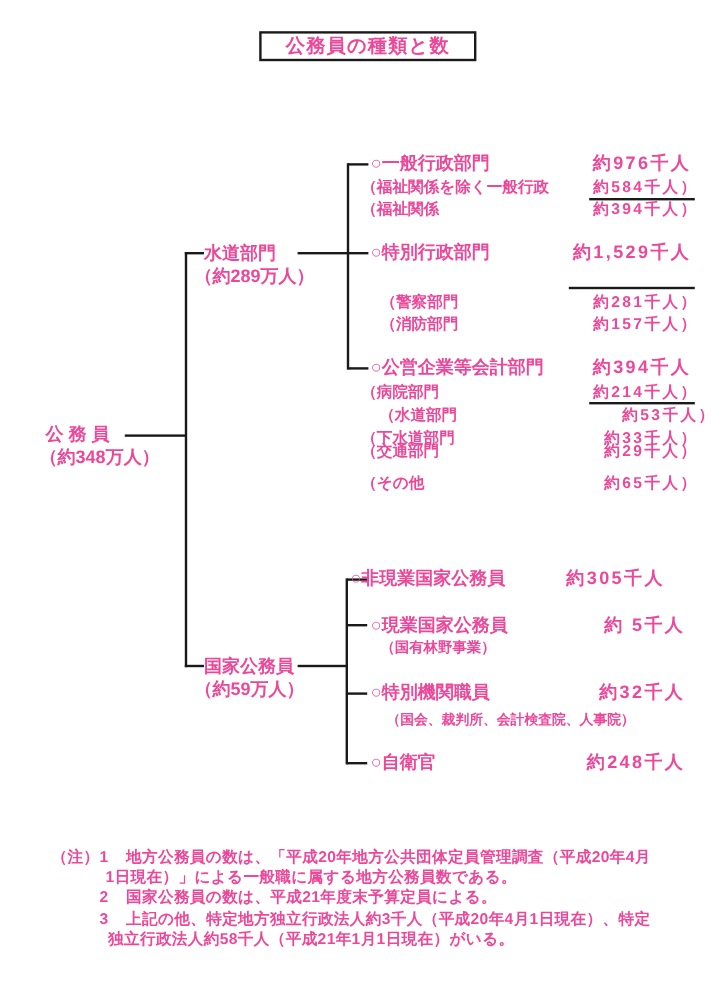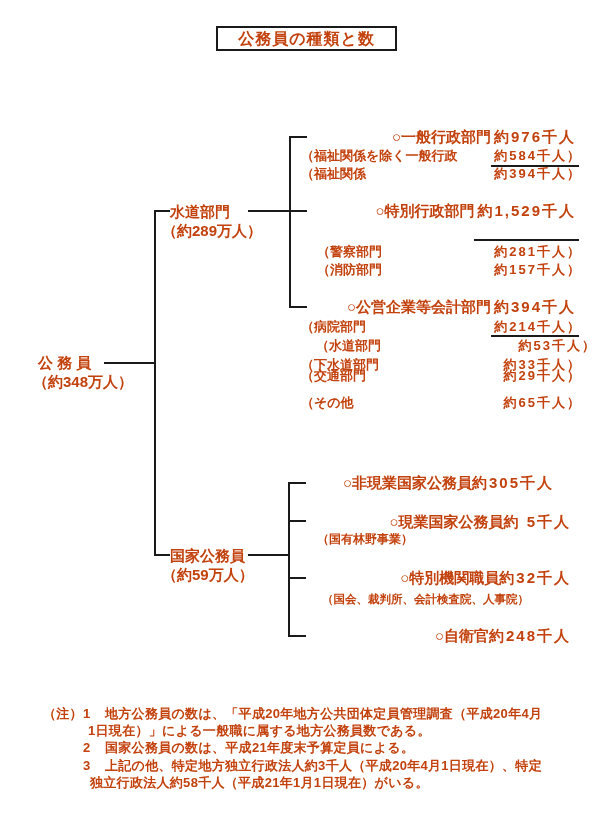--- a/index.html
+++ b/index.html
@@ -1,35 +1,35 @@
 <!DOCTYPE html>
 <html><head>
 <meta charset="utf-8">
 <style>
   html,body { margin:0; padding:0; background:#e8e8e8; }
   .canvas {
     position:relative; width:602px; height:836px; margin:0 auto;
     background:#ffffff; overflow:hidden;
     font-family:"Liberation Sans","DejaVu Sans",sans-serif;
-    color:#c2410c; font-weight:bold;
+    color:#ec4899; font-weight:bold;
   }
   .titlebox {
     position:absolute; left:216px; top:26px; width:181px; height:25px;
     box-sizing:border-box; border:2px solid #1a1a1a;
     font-size:16px; line-height:21px; text-align:center; letter-spacing:1px;
   }
   .line { position:absolute; background:#1a1a1a; }
   .node { position:absolute; font-size:15px; line-height:19px; white-space:nowrap; }
   .node .l1 { display:block; }
   .node .l2 { display:block; }
   .row {
     position:absolute; display:flex; justify-content:space-between;
     align-items:flex-start; white-space:nowrap; line-height:18px;
   }
-  .row.main { font-size:15px;justify-content:flex-end; }
+  .row.main { font-size:15px; }
   .row.sub  { font-size:13px; line-height:16px; }
   .val { letter-spacing:2px; }
   .val.u { border-bottom:2px solid #1a1a1a; padding:0 3px 19px 3px; }
   .val.plain { padding-right:8px; }
   .subnote { position:absolute; white-space:nowrap; }
   .notes-line {
     position:absolute; font-size:13px; line-height:17px; white-space:nowrap;
     letter-spacing:0.3px;
   }
   .notes-line .marker { display:inline-block; width:40px; }

